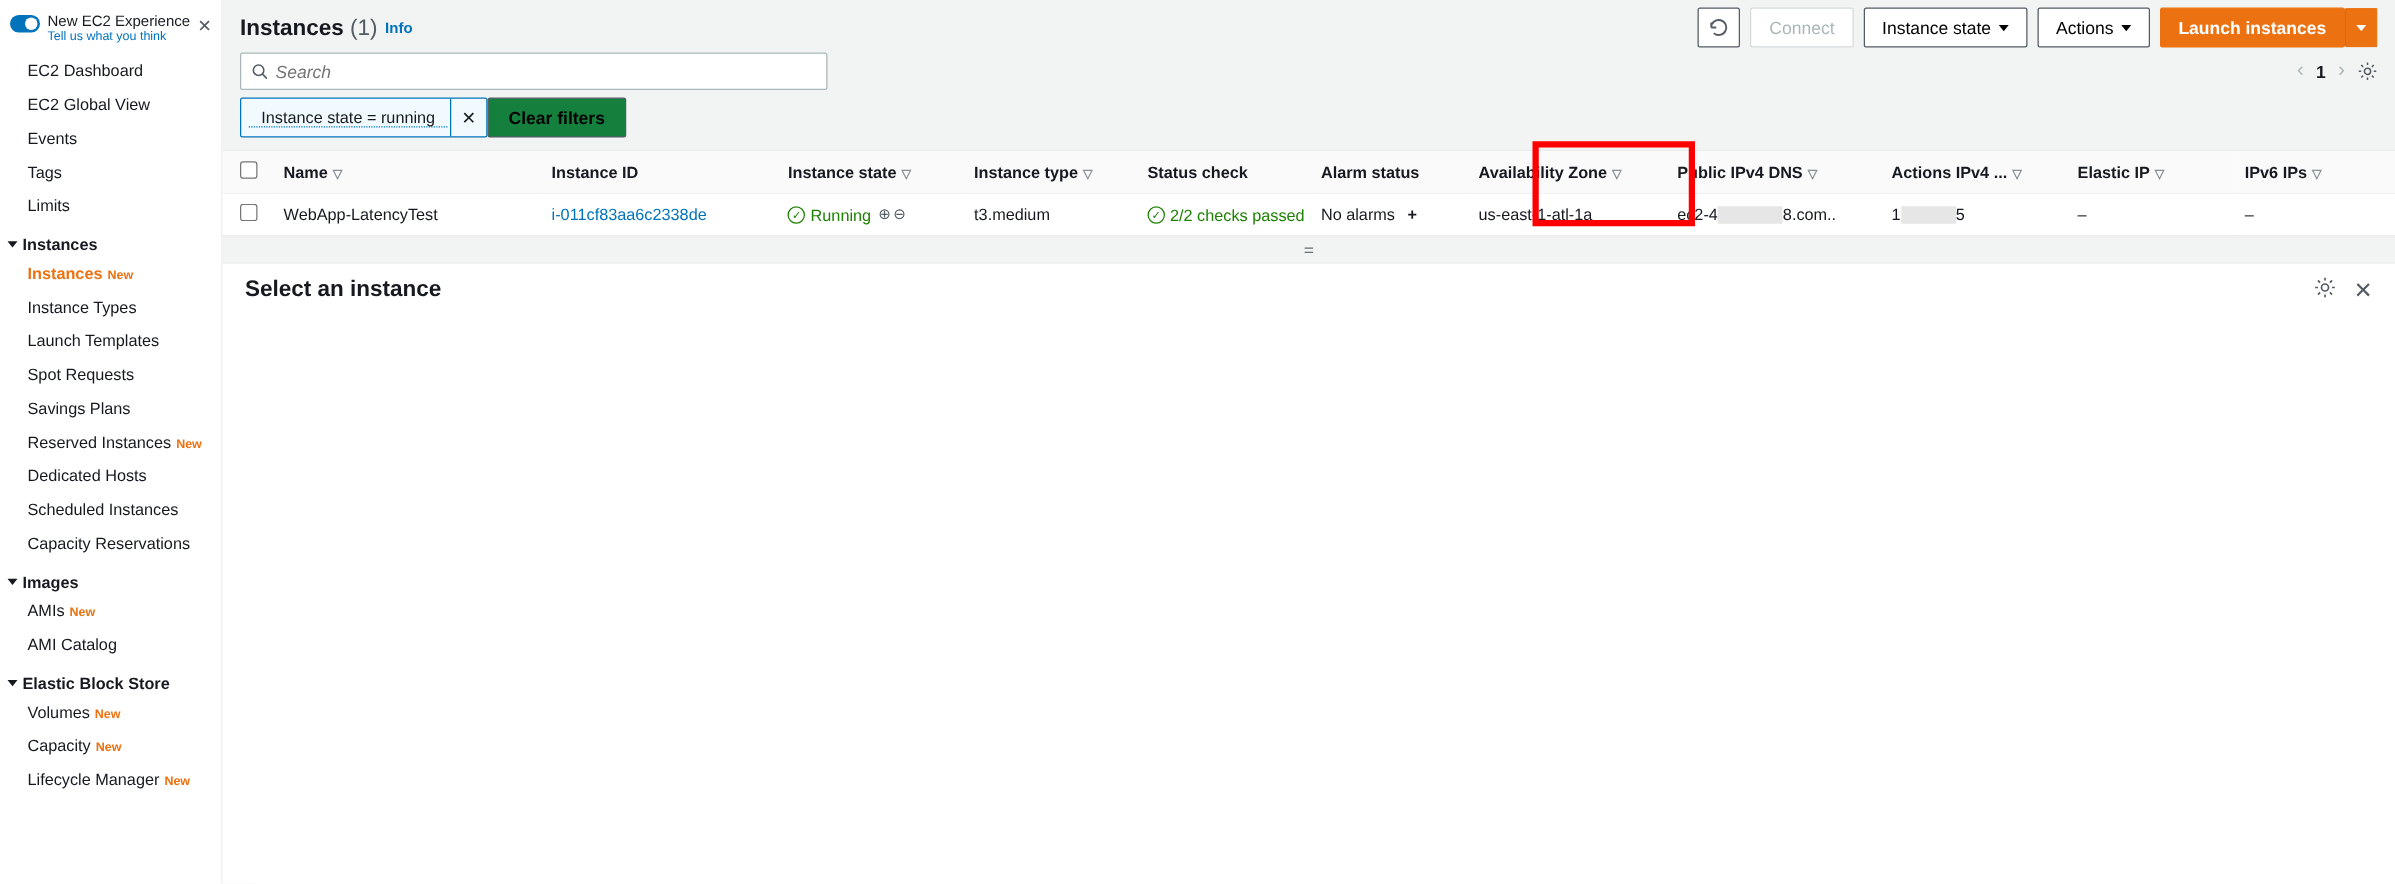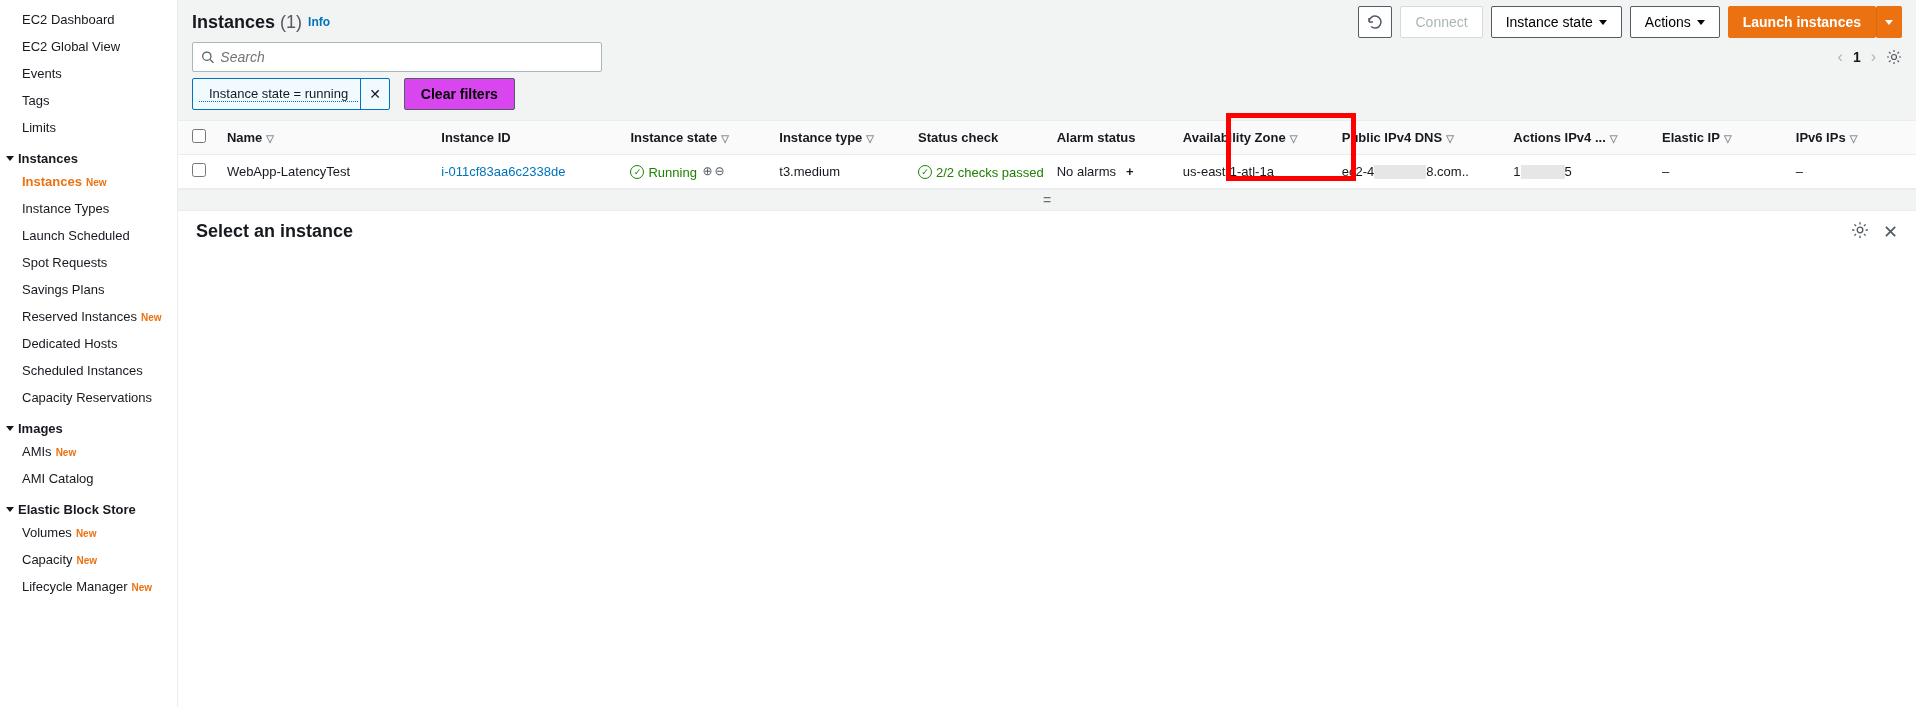--- a/index.html
+++ b/index.html
@@ -27,33 +27,33 @@
   .spacer { flex: 1; }
   .btn { border: 1px solid #545b64; background: #fff; padding: 4px 14px; font-size: 14px; border-radius: 2px; cursor: pointer; margin-left: 8px; display: inline-flex; align-items: center; gap: 6px; height: 32px; }
   .btn.disabled { color: #aab7b8; border-color: #d5dbdb; cursor: not-allowed; }
   .btn.icon-only { padding: 4px 8px; }
   .btn.primary { background: #ec7211; border-color: #ec7211; color: #fff; font-weight: 700; }
   .btn.primary-split { background: #ec7211; border-color: #ec7211; color: #fff; padding: 4px 8px; border-left: 1px solid #d86a12; margin-left: 0; }
   .caret { display: inline-block; width: 0; height: 0; border-left: 4px solid transparent; border-right: 4px solid transparent; border-top: 5px solid currentColor; }
   .refresh-icon { width: 16px; height: 16px; }
   
   .search-row { padding: 2px 14px 6px 14px; display:flex; align-items:center; }
-  .search-box { display: flex; align-items: center; border: 1px solid #aab7b8; background: #fff; width: 410px; height: 30px; padding: 0 8px; border-radius: 2px; }
+  .search-box { display: flex; align-items: center; border: 1px solid #aab7b8; background: #fff; width: 470px; height: 30px; padding: 0 8px; border-radius: 2px; }
   .search-box input { border: none; outline: none; font-size: 14px; width: 100%; font-style: italic; color: #687078; }
   .search-icon { margin-right: 6px; color: #545b64; }
   .pager { margin-left: auto; display:flex; align-items:center; gap:10px; color:#545b64; }
   .pager .num { color:#16191f; font-weight:600; }
   .pager .chev { color:#aab7b8; cursor:pointer; font-size:16px; }
   .gear { color:#545b64; cursor:pointer; }
   
-  .filter-row { padding: 0 14px 10px 14px; display: flex; align-items: flex-end; gap: 14px; }
+  .filter-row { padding: 0 14px 10px 14px; display: flex; align-items: flex-end; }
   .chip { display: inline-flex; align-items: center; border: 1px solid #0073bb; background: #f1faff; height: 32px; border-radius: 2px; }
   .chip-text { padding: 0 10px; border-bottom: 1px dotted #0073bb; margin: 0 2px 0 6px; font-size:13px; }
   .chip-x { border-left: 1px solid #0073bb; height: 100%; display: flex; align-items: center; padding: 0 8px; cursor: pointer; color: #16191f; }
-  .clear-btn { border: 1px solid #545b64; background: #d946ef; padding: 5px 16px; height: 32px; font-size: 14px; cursor: pointer; border-radius:2px; font-weight:600; }
+  .clear-btn { border: 1px solid #545b64; background: #15803d; padding: 5px 16px; height: 32px; font-size: 14px; cursor: pointer; border-radius:2px; font-weight:600; }
   
   .table-wrap { background:#fff; border-top: 1px solid #eaeded; }
   table { width: 100%; border-collapse: collapse; table-layout: fixed; }
   th { text-align: left; font-size: 13px; font-weight: 700; padding: 8px 6px; border-bottom: 1px solid #eaeded; background: #fafafa; position: relative; white-space: nowrap; }
   th .sort { color: #879196; margin-left: 4px; font-size: 10px; }
   td { padding: 8px 6px; font-size: 13px; white-space: nowrap; overflow: hidden; text-overflow: ellipsis; }
   tbody tr { border-bottom: 1px solid #eaeded; }
   .link { color: #0073bb; cursor: pointer; }
   .green { color: #1d8102; }
   .status-dot { display:inline-flex; align-items:center; gap:4px; }
@@ -73,34 +73,42 @@
   .detail-actions span { cursor:pointer; }
   .col-check { width:34px; text-align:center; }
   input[type=checkbox] { width:14px; height:14px; }
 </style>
 </head>
 <body>
 
 <div class="layout">
 
   <aside class="sidebar">
+    <div class="new-exp">
+      <div class="toggle"></div>
+      <div>
+        <div class="new-exp-text">New EC2 Experience</div>
+        <div class="new-exp-sub">Tell us what you think</div>
+      </div>
+      <span class="close-x">×</span>
+    </div>
 
     <div class="nav-item">EC2 Dashboard</div>
     <div class="nav-item">EC2 Global View</div>
     <div class="nav-item">Events</div>
     <div class="nav-item">Tags</div>
     <div class="nav-item">Limits</div>
 
     <div class="nav-group">
         <span class="caret-down"></span>
         <span>Instances</span>
       </div>
     <div class="nav-item active"><span>Instances</span><span class="new-badge">New</span></div>
     <div class="nav-item">Instance Types</div>
-    <div class="nav-item">Launch Scheduled</div>
+    <div class="nav-item">Launch Templates</div>
     <div class="nav-item">Spot Requests</div>
     <div class="nav-item">Savings Plans</div>
     <div class="nav-item"><span>Reserved Instances</span><span class="new-badge">New</span></div>
     <div class="nav-item">Dedicated Hosts</div>
     <div class="nav-item">Scheduled Instances</div>
     <div class="nav-item">Capacity Reservations</div>
 
     <div class="nav-group">
         <span class="caret-down"></span>
         <span>Images</span>

